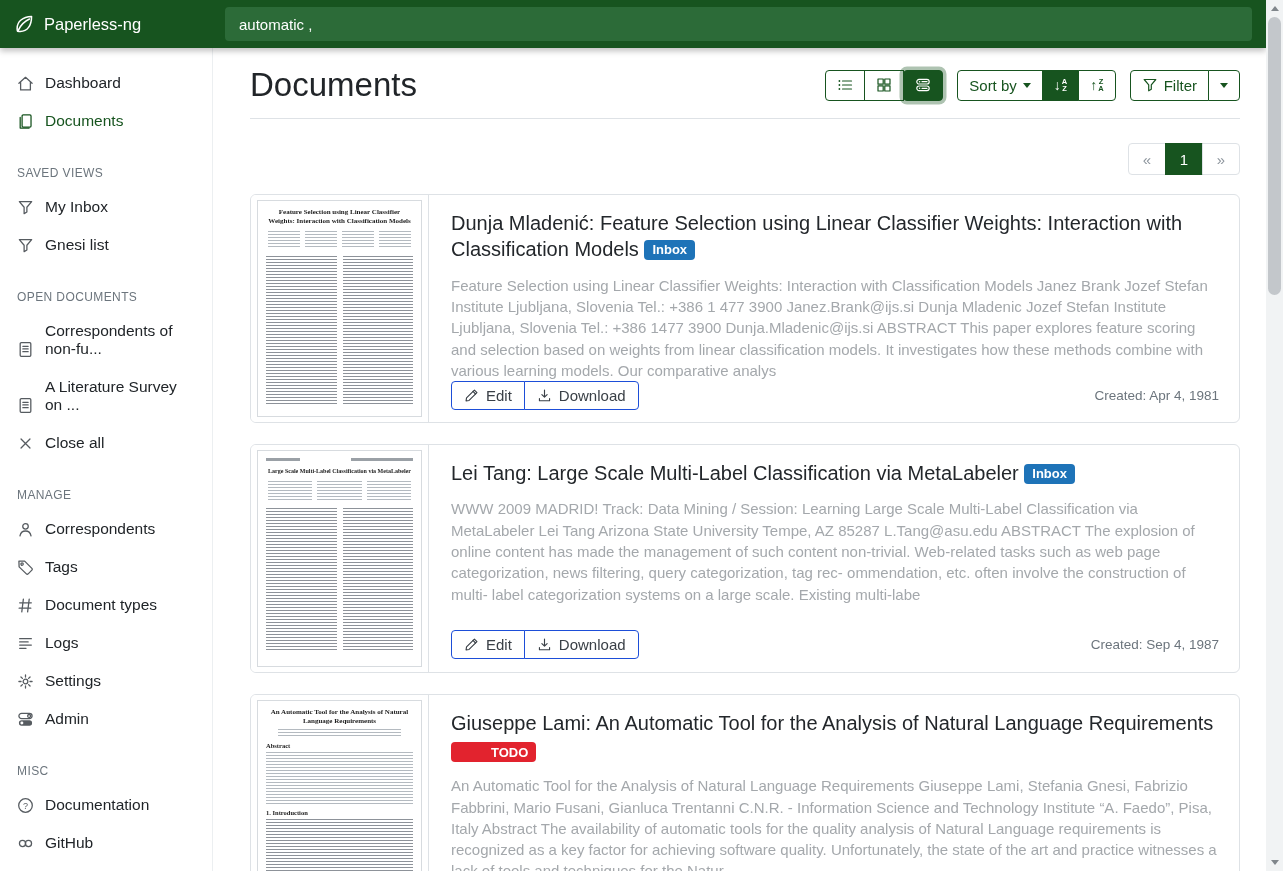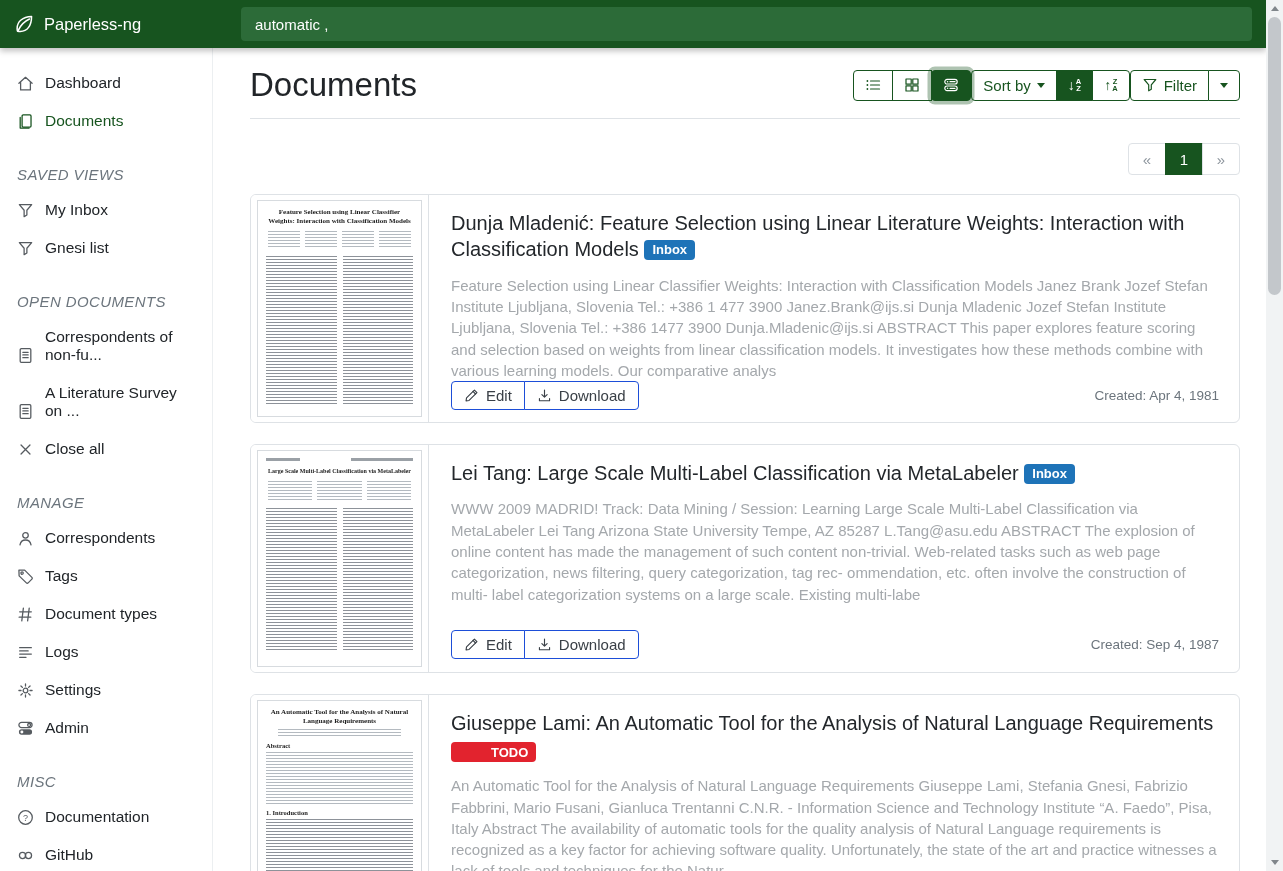--- a/index.html
+++ b/index.html
@@ -12,46 +12,46 @@
   .navbar {
     position:absolute; top:0; left:0; width:1266px; height:48px;
     background:#17541f; display:flex; align-items:stretch; z-index:20;
     box-shadow:0 3px 6px rgba(0,0,0,.25);
   }
   .brand { width:213px; display:flex; align-items:center; gap:9px; padding-left:13px; color:#fff; }
   .brand-name { font-size:16.5px; }
   .search-wrap { flex:1; display:flex; align-items:center; padding:7px 14px 7px 12px; }
   .search-input {
     width:100%; height:34px; border:none; border-radius:4px; background:#2c6b38;
-    color:#fff; font-size:15px; padding:0 14px; font-family:"Liberation Sans", sans-serif; outline:none;margin-left:16px;
+    color:#fff; font-size:15px; padding:0 14px; font-family:"Liberation Sans", sans-serif; outline:none;
   }
   
   .sidebar {
     position:absolute; top:48px; left:0; width:213px; bottom:0; background:#fff;
     border-right:1px solid #eceff1; padding-top:16px; overflow:hidden; z-index:5;
   }
   .sb-item {
     display:flex; align-items:flex-end; gap:11px; padding:10px 17px;
     font-size:15.5px; color:#212529; cursor:pointer; text-decoration:none;
   }
   .sb-item .sb-ic { width:17px; height:17px; flex:0 0 17px; color:#565b60; display:flex; }
   .sb-item.active, .sb-item.active .sb-ic { color:#17541f; }
   .sb-head {
-    margin-top:16px; padding:10px 17px 8px; font-size:15px; letter-spacing:.4px;
-    color:#6c757d; text-transform:uppercase;font-style:italic;
+    margin-top:16px; padding:10px 17px 8px; font-size:12px; letter-spacing:.4px;
+    color:#6c757d; text-transform:uppercase;
   }
   .sb-ic svg { width:17px; height:17px; stroke:currentColor; fill:none; stroke-width:1.2; stroke-linecap:round; stroke-linejoin:round; }
   
   .main {
     position:absolute; left:213px; top:48px; right:17px; bottom:0;
     padding:14px 26px 0 37px; overflow:hidden; background:#fff;
   }
   .title-row { display:flex; justify-content:space-between; align-items:center; height:46px; }
   .page-title { font-size:33px; font-weight:400; color:#212529; margin:0; }
-  .toolbar { display:flex; align-items:center; }
+  .toolbar { display:flex; gap:14px; align-items:center; }
   .btn-group { display:inline-flex; }
   .btn {
     height:31px; display:flex; align-items:center; gap:6px; padding:0 11px;
     border:1px solid #17541f; background:#fff; color:#17541f; font-size:15px;
     cursor:pointer; margin-left:-1px; font-family:"Liberation Sans", sans-serif;
   }
   .btn:first-child { margin-left:0; border-radius:4px 0 0 4px; }
   .btn:last-child { border-radius:0 4px 4px 0; }
   .btn.active { background:#17541f; color:#fff; }
   .btn.ring { box-shadow:0 0 0 3.5px rgba(23,84,31,.35); border-radius:4px; position:relative; z-index:2; }
@@ -395,21 +395,21 @@
           <div class="a-col tl light" style="height:18px;"></div>
         </div>
         <div class="cols">
           <div class="col tl" style="height:148px;"></div>
           <div class="col tl" style="height:148px;"></div>
         </div>
       </div>
     </div>
     <div class="card-body">
       <div class="doc-title">
-        <span>Dunja Mladenić: Feature Selection using Linear Literature Weights: Interaction with Classification Models</span>
+        <span>Dunja Mladenić: Feature Selection using Linear Classifier Weights: Interaction with Classification Models</span>
         <span class="badge" style="background-color: rgb(30, 115, 184);">Inbox</span>
       </div>
       <div class="excerpt">Feature Selection using Linear Classifier Weights: Interaction with Classification Models Janez Brank Jozef Stefan Institute Ljubljana, Slovenia Tel.: +386 1 477 3900 Janez.Brank@ijs.si Dunja Mladenic Jozef Stefan Institute Ljubljana, Slovenia Tel.: +386 1477 3900 Dunja.Mladenic@ijs.si ABSTRACT This paper explores feature scoring and selection based on weights from linear classification models. It investigates how these methods combine with various learning models. Our comparative analys</div>
       <div class="card-foot">
         <div class="act-group">
           <button class="act-btn">
             <span style="display:flex;">
               <svg viewBox="0 0 16 16">
                   <path d="m11.1 2.2 2.7 2.7L5.4 13.3l-3.2.5.5-3.2z"></path>
                   <path d="m9.6 3.7 2.7 2.7"></path>

